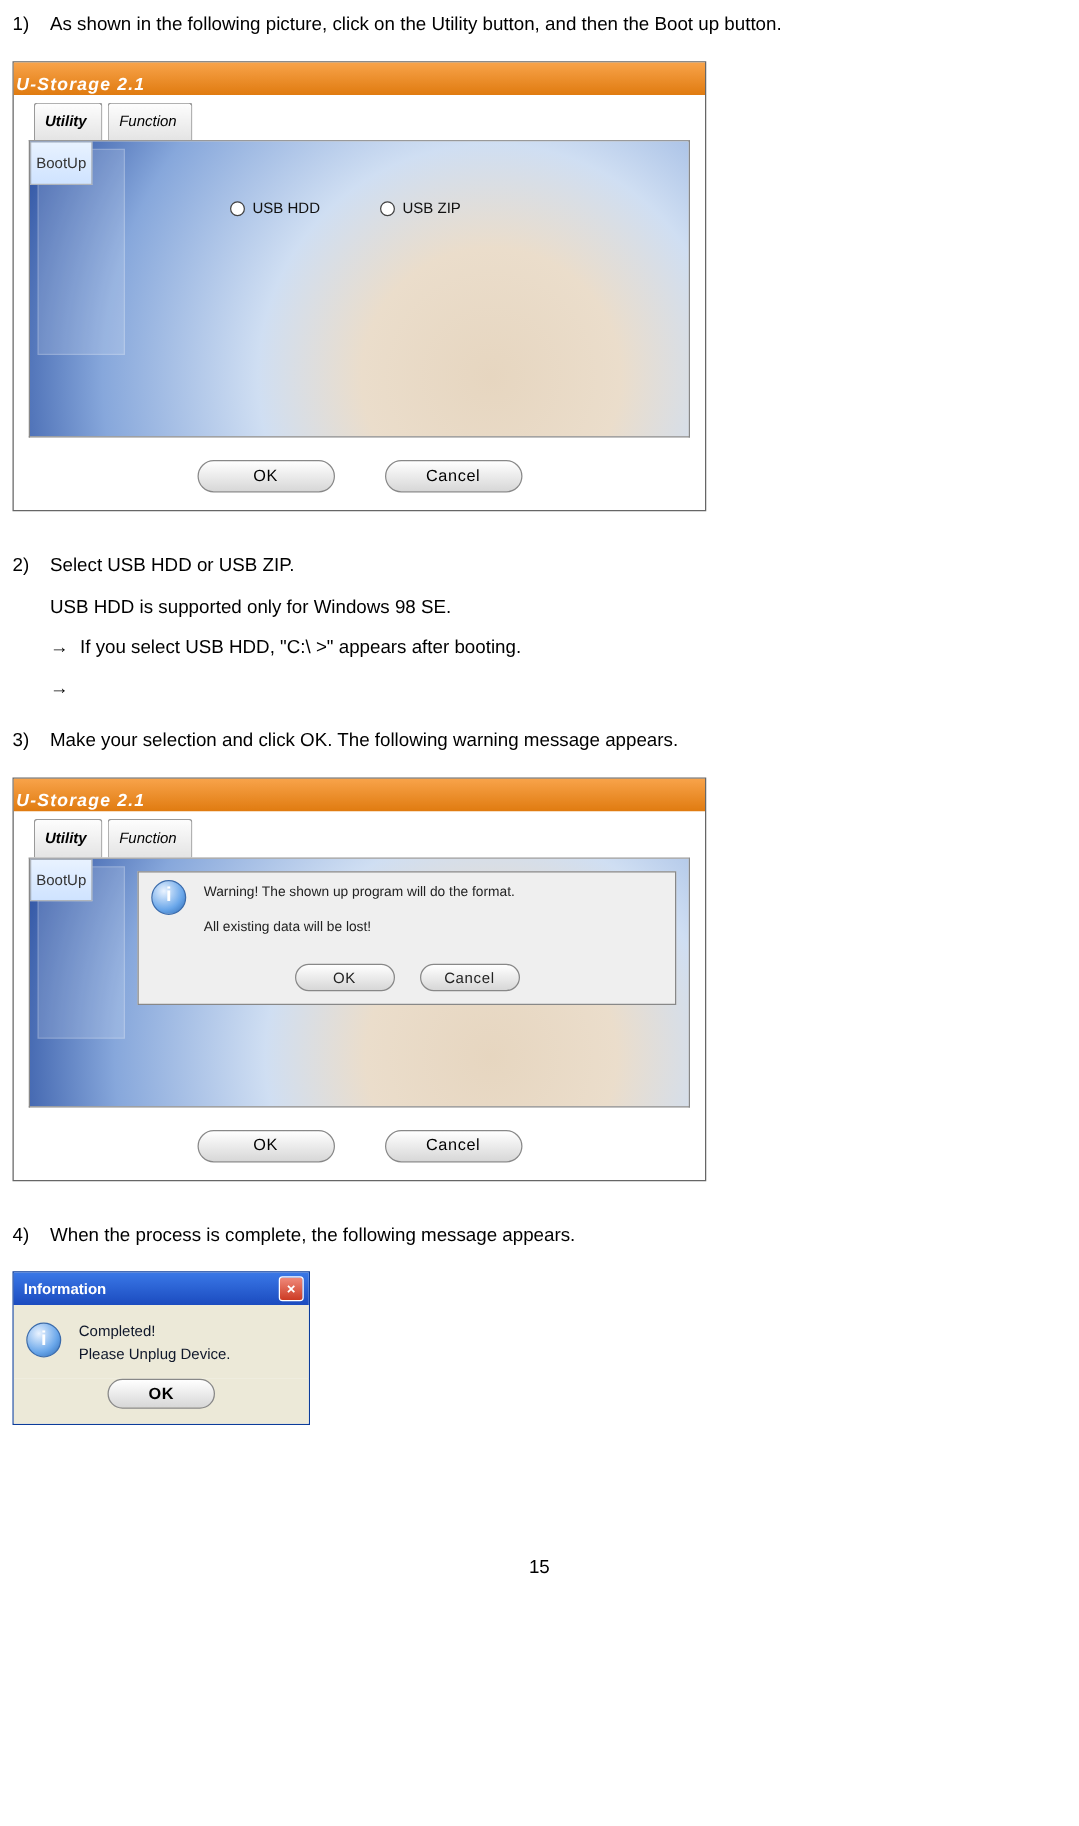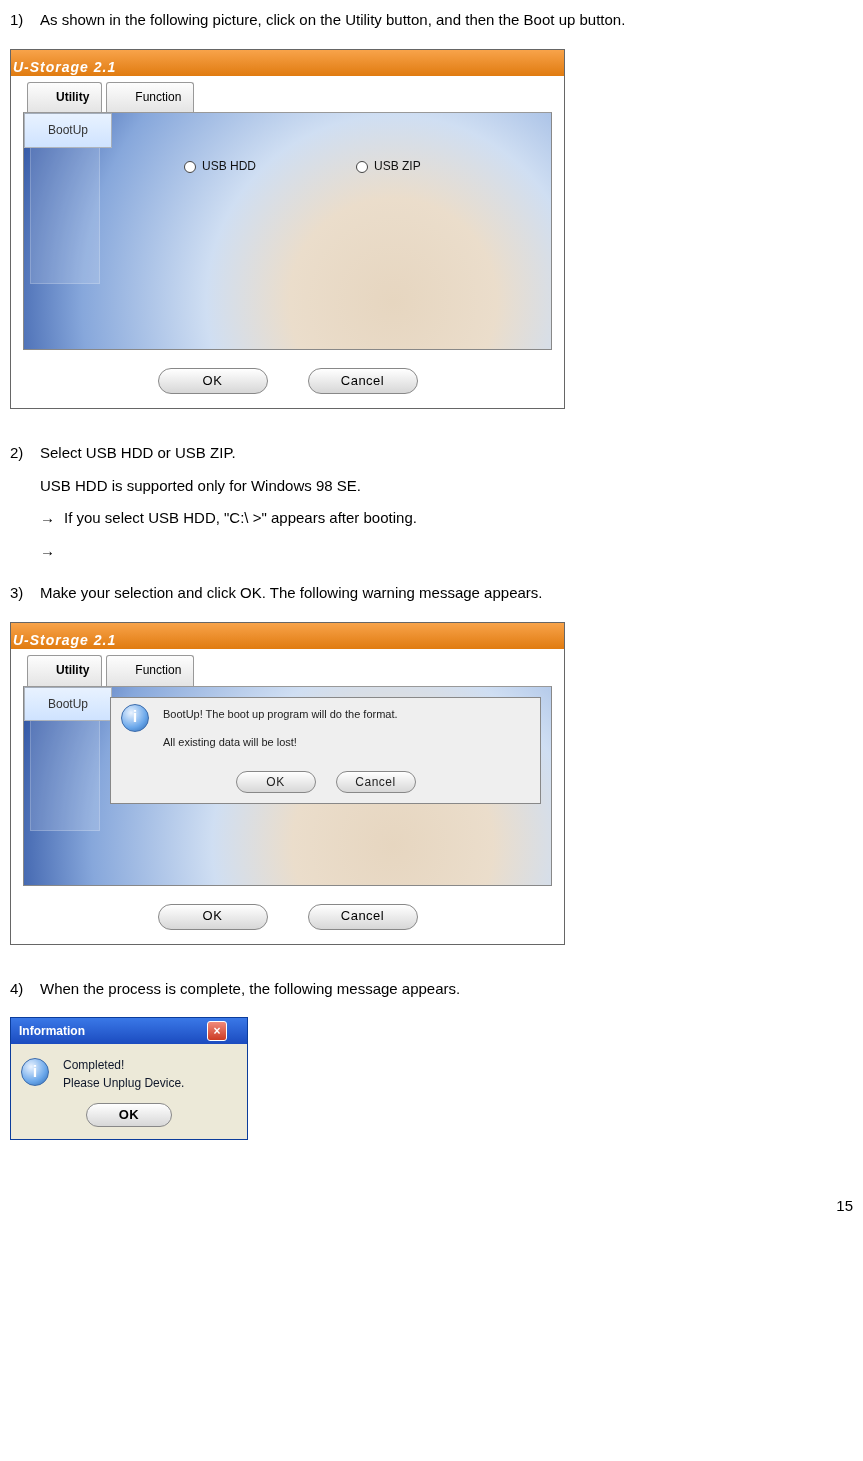--- a/index.html
+++ b/index.html
@@ -54,26 +54,27 @@
       letter-spacing: 1px;
       filter: blur(0.4px);
     }
     .app-tabbar {
       display: flex;
       padding: 6px 10px 0 16px;
       font-size: 12px;
       gap: 4px;
     }
     .tab {
-      padding: 3px 12px 4px 28px;
+      padding: 3px 12px 4px 8px;
       border: 1px solid #999;
       border-bottom: none;
       background: linear-gradient(#fdfdfd,#e4e4e4);
       border-radius: 3px 3px 0 0;
       cursor: pointer;
+      font-style: italic;
     }
     .tab.sel { font-weight: bold; }
     .app-canvas {
       position: relative;
       height: 238px;
       margin: 0 12px 8px 12px;
       border: 1px solid #888;
       border-top: 1px solid #999;
       background:
         radial-gradient(circle at 70% 80%, rgba(210,180,140,0.55) 0%, rgba(210,180,140,0.45) 25%, rgba(160,190,230,0.5) 45%, rgba(70,120,200,0.65) 75%, #2a4fa0 100%);
@@ -83,34 +84,34 @@
       position: absolute;
       left: 6px; top: 6px;
       width: 70px;
       height: 70%;
       background: rgba(255,255,255,0.15);
       border: 1px solid rgba(255,255,255,0.2);
     }
     .side-tab {
       position: absolute;
       left: 0; top: 0;
-      width: 88px;
+      width: 50px;
       padding: 5px 0;
       text-align: center;
       font-size: 12px;
       color: #333;
       background: linear-gradient(#e8f2ff,#cfe3ff);
       border: 1px solid rgba(120,120,120,0.5);
     }
     .radio-row {
       position: absolute;
       top: 42px;
       left: 160px;
       display: flex;
-      gap: 100px;
+      gap: 48px;
       font-size: 12px;
       color: #111;
     }
     .radio-row label {
       display: flex; gap: 6px; align-items: center;
     }
     .radio-dot {
       width: 12px; height: 12px; border-radius: 50%;
       border:1px solid #444; background:#fff;
     }
@@ -174,21 +175,21 @@
       margin: 8px 0 30px 0;
       border: 1px solid #0b3c9b;
       font-family: Tahoma, Arial, sans-serif;
       font-size: 12px;
     }
     .info-titlebar {
       display:flex; align-items:center; justify-content:space-between;
       height: 26px;
       background: linear-gradient(#3a78e7,#1b4bbf);
       color:#fff;
-      padding: 0 20px 0 8px;
+      padding: 0 4px 0 8px;
       font-weight:bold;
       filter: blur(0.3px);
     }
     .close-x {
       width:20px; height:20px;
       background: linear-gradient(#f08a7b,#cc3b24);
       border:1px solid #fff;
       border-radius:3px;
       text-align:center;
       line-height:18px;
@@ -202,22 +203,22 @@
     }
     .info-lines p { margin-bottom: 2px; line-height:1.3; color:#0f172a; }
     .info-btnrow {
       background:#ece9d8;
       padding: 0 0 12px 0;
       display:flex; justify-content:center;
     }
     .info-btnrow .winbtn { width: 86px; height: 24px; border-radius: 12px; font-size:13px; font-weight:bold; }
 
     .pagenum {
-      text-align:right;
-      margin-top: 52px;
+      text-align:center;
+      margin-top: 100px;
       font-size:15px;
     }
   </style>
 </head>
 <body>
 
 <div class="step">
   <div class="step-num">1)</div>
   <div class="step-body">
     <p>As shown in the following picture, click on the Utility button, and then the Boot up button.</p>
@@ -279,21 +280,21 @@
     <div class="tab">Function</div>
   </div>
   <div class="app-canvas" style="height:200px;">
     <div class="side-vert"></div>
     <div class="side-tab">BootUp</div>
 
     <div class="msg-dialog">
       <div class="msg-body">
         <div class="info-icon">i</div>
         <div class="msg-lines">
-          <p>BootUp! The boot up program will do the format.</p>
+          <p>Warning! The shown up program will do the format.</p>
           <p>All existing data will be lost!</p>
         </div>
       </div>
       <div class="msg-btnrow">
         <div class="winbtn">OK</div>
         <div class="winbtn">Cancel</div>
       </div>
     </div>
   </div>
   <div class="btnbar">

